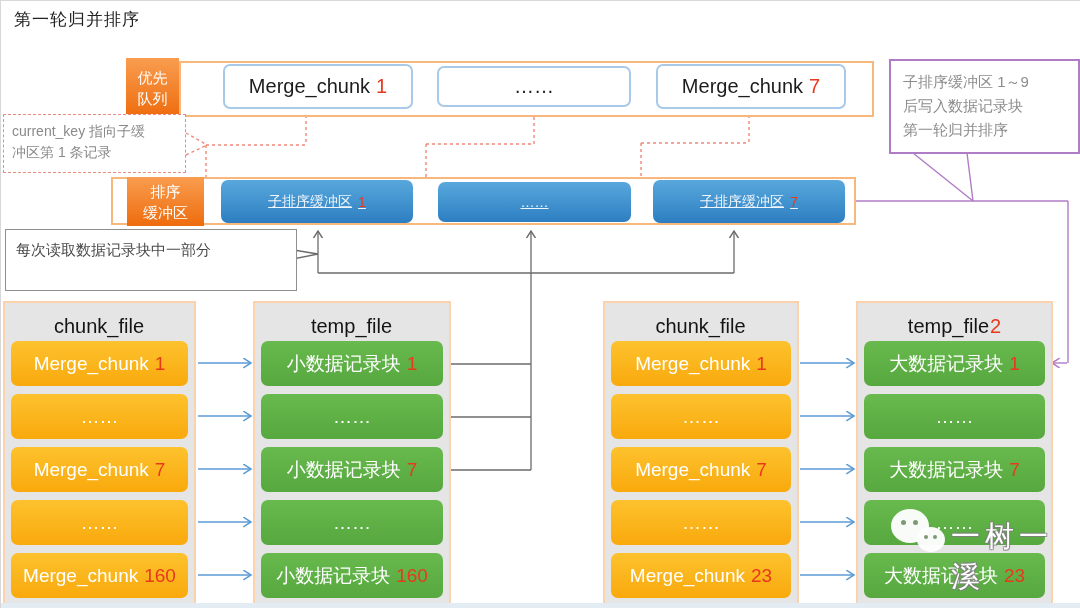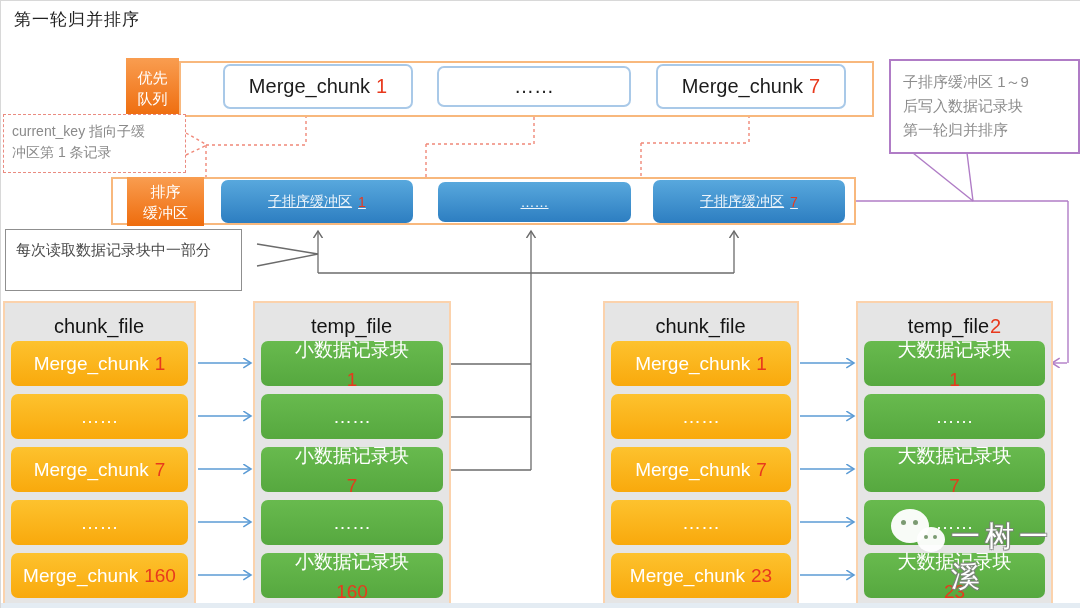--- a/index.html
+++ b/index.html
@@ -16,21 +16,21 @@
     font-size:15px;line-height:1.4;text-align:center;
   }
   .frame{background:#fff;border:2px solid #f8b87d;}
   .frame-light{background:#e5e5e5;border:2px solid #fbd2ac;}
   .cellbox{display:flex;align-items:center;justify-content:center;gap:6px;white-space:nowrap;border-radius:7px;}
   .white-box{background:#fff;border:2px solid #a9c9e8;font-size:20px;color:#1c1c1c;}
   .blue-box{background:linear-gradient(180deg,#58a8dd,#2d7ec1);font-size:14px;color:#eef5fb;text-decoration:underline;}
   .num{color:#e8391d;}
   .row-box{height:45px;left:6px;right:6px;font-size:19px;color:#fff;}
   .orange-row{background:linear-gradient(180deg,#fdc22e,#f9a90c);}
-  .green-row{background:linear-gradient(180deg,#68ba4e,#56a83f);flex-direction:column;}
+  .green-row{background:linear-gradient(180deg,#68ba4e,#56a83f);}
   .col-header{top:8px;left:0;right:0;height:30px;font-size:20px;color:#141414;
     display:flex;align-items:center;justify-content:center;gap:1px;}
   .callout-dashed{border:1px dashed #ea8b80;background:#fff;color:#8a8a8a;font-size:14px;
     padding:6px 8px;line-height:1.5;}
   .callout-gray{border:1px solid #8f8f8f;background:#fff;color:#4a4a4a;font-size:15px;
     padding:8px 10px;line-height:1.55;}
   .callout-purple{border:2px solid #b07cc6;background:#fff;color:#8c8c8c;font-size:15px;
     padding:9px 12px;line-height:1.6;}
   .svg-overlay{left:0;top:0;pointer-events:none;}
   .watermark{left:888px;top:504px;width:192px;height:64px;}
@@ -154,21 +154,21 @@
       <span class="num">1</span>
   </div>
   <div class="abs cellbox blue-box" style="left:437px;top:181px;width:193px;height:40px;">
     <span>……</span>
   </div>
   <div class="abs cellbox blue-box" style="left:652px;top:179px;width:192px;height:43px;">
     <span>子排序缓冲区</span>
       <span class="num">7</span>
   </div>
 
-  <div class="abs callout-gray" style="left:4px;top:228px;width:237px;height:62px;">
+  <div class="abs callout-gray" style="left:4px;top:228px;width:292px;height:62px;">
     <div>每次读取数据记录块中一部分</div>
   </div>
 
   <div class="abs callout-purple" style="left:888px;top:58px;width:191px;height:95px;">
     <div>子排序缓冲区 1～9</div>
     <div>后写入数据记录块</div>
     <div>第一轮归并排序</div>
   </div>
 
   <div class="abs frame-light" style="left:2px;top:300px;width:193px;height:305px;">

